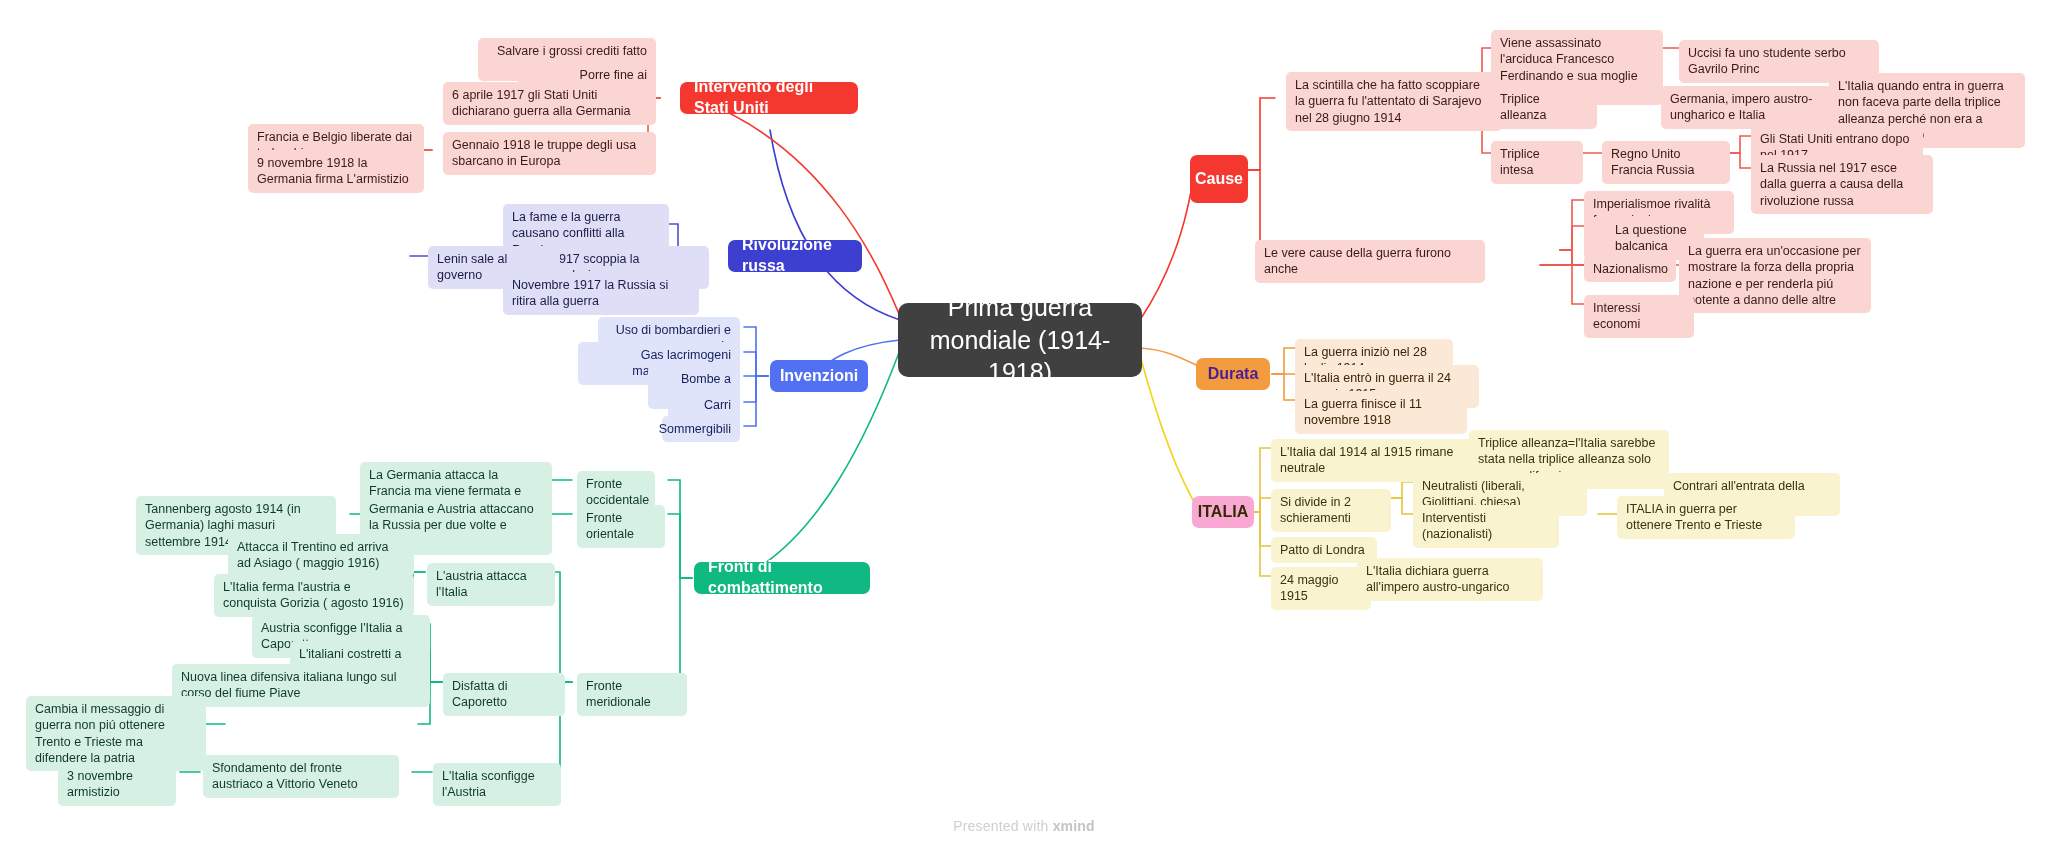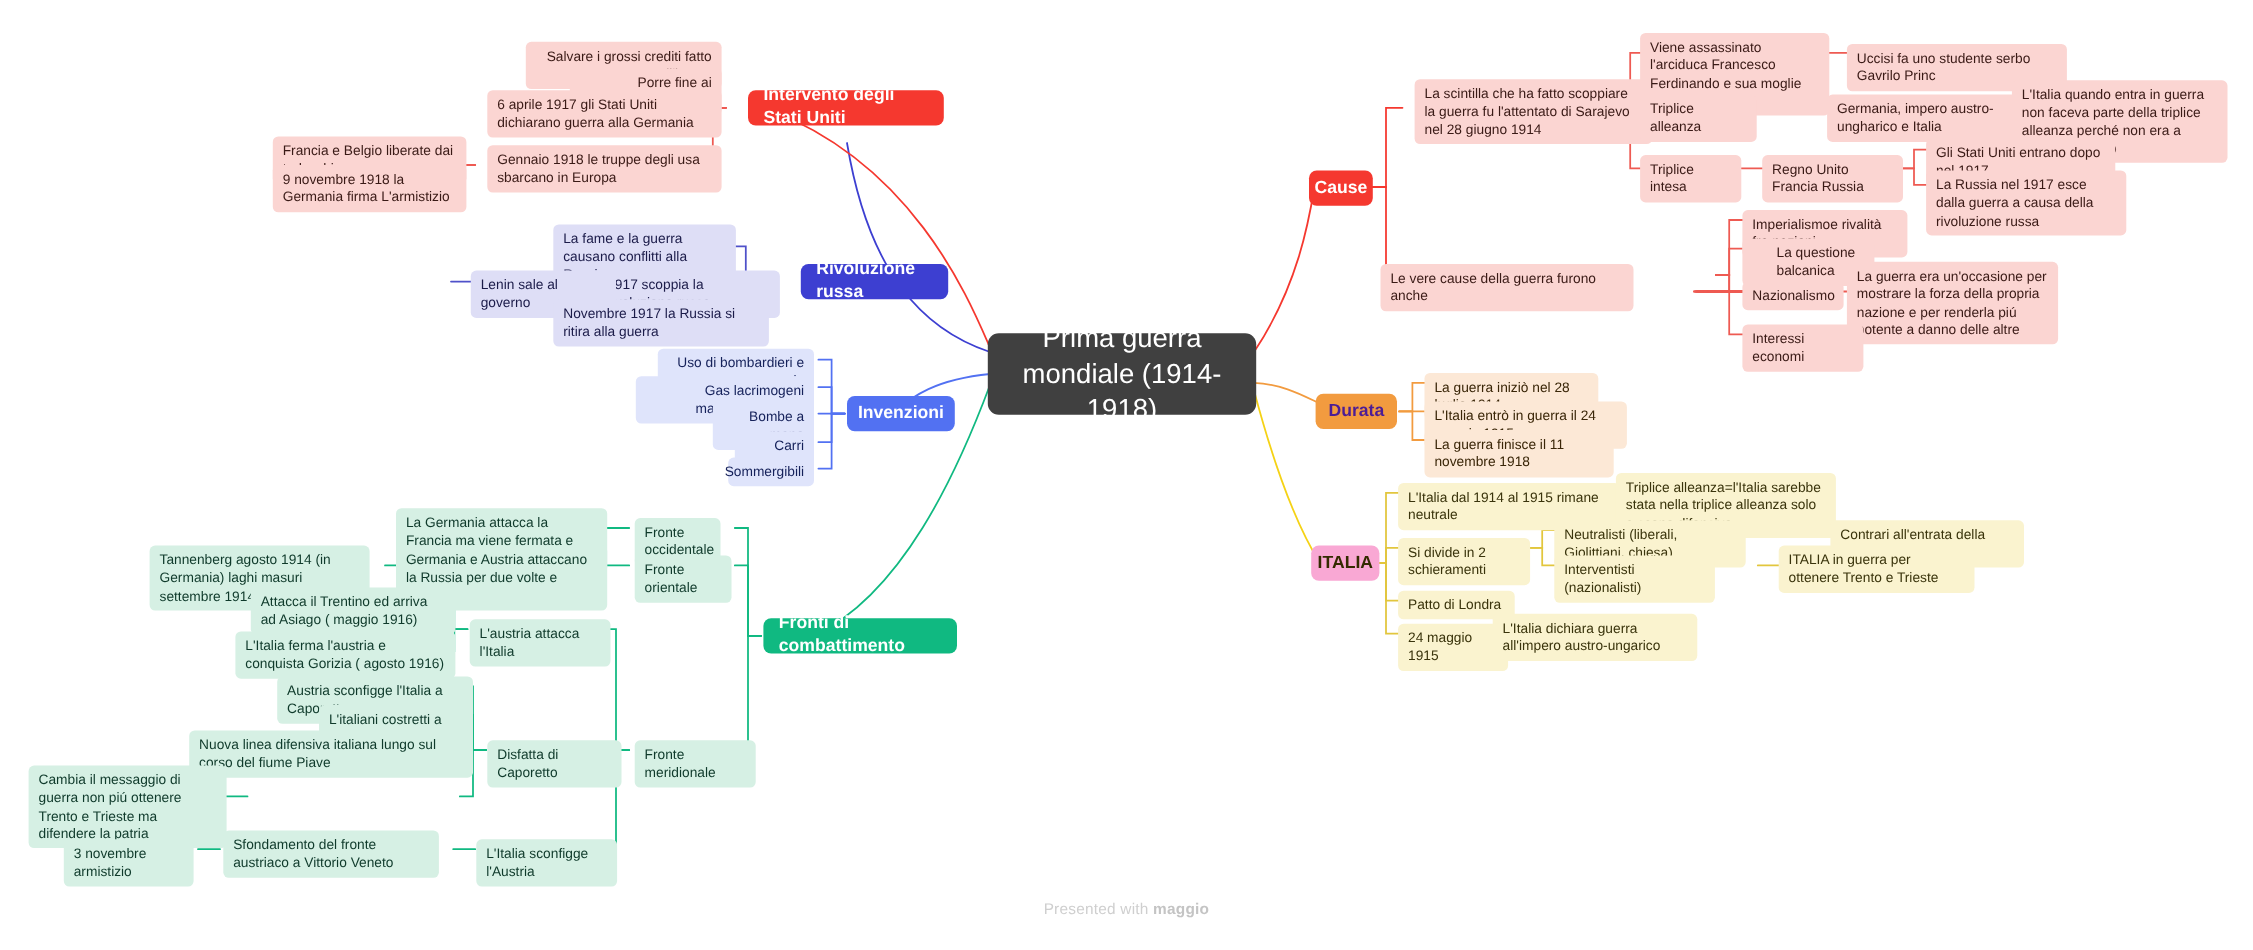--- a/index.html
+++ b/index.html
@@ -234,21 +234,21 @@
       <path d="M225,724 H205" stroke="#10b981"></path>
 
       <path d="M432,772 H412" stroke="#10b981"></path>
       <path d="M200,772 H180" stroke="#10b981"></path>
     </g>
   </svg>
 
   <div class="node root" style="left:898px; top:303px; width:244px; height:74px;">Prima guerra
 mondiale (1914-1918)</div>
 
-  <div class="node l1 red" style="left:1190px; top:155px; width:58px; height:32px;">Cause</div>
+  <div class="node l1 red" style="left:1190px; top:155px; width:58px; height:48px;">Cause</div>
 
   <div class="node sub t-red ta-left" style="left:1255px; top:72px; width:216px;margin-left:31px;">La scintilla che ha fatto scoppiare la guerra fu l'attentato di Sarajevo nel 28 giugno 1914</div>
 
   <div class="node sub t-red ta-left" style="left:1491px; top:30px; width:172px;">Viene assassinato l'arciduca Francesco Ferdinando e sua moglie Sofia</div>
   <div class="node sub t-red ta-left" style="left:1679px; top:40px; width:200px;">Uccisi fa uno studente serbo Gavrilo Princ</div>
 
   <div class="node sub t-red ta-left" style="left:1491px; top:86px; width:106px;">Triplice alleanza</div>
   <div class="node sub t-red ta-left" style="left:1661px; top:86px; width:188px;">Germania, impero austro-ungharico e Italia</div>
   <div class="node sub t-red ta-left" style="left:1829px; top:73px; width:196px;">L'Italia quando entra in guerra non faceva parte della triplice alleanza perché non era a scopo difensivo</div>
 
@@ -328,16 +328,16 @@
   <div class="node sub t-green ta-left" style="left:252px; top:615px; width:178px;">Austria sconfigge l'Italia a Caporetto</div>
   <div class="node sub t-green ta-left" style="left:290px; top:641px; width:140px;">L'italiani costretti a ritirarsi</div>
   <div class="node sub t-green ta-left" style="left:172px; top:664px; width:258px;">Nuova linea difensiva italiana lungo sul corso del fiume Piave</div>
   <div class="node sub t-green ta-left" style="left:26px; top:696px; width:180px;">Cambia il messaggio di guerra non piú ottenere Trento e Trieste ma difendere la patria</div>
 
   <div class="node sub t-green ta-left" style="left:433px; top:763px; width:128px;">L'Italia sconfigge l'Austria</div>
   <div class="node sub t-green ta-left" style="left:203px; top:755px; width:196px;">Sfondamento del fronte austriaco a Vittorio Veneto</div>
   <div class="node sub t-green ta-left" style="left:58px; top:763px; width:118px;">3 novembre armistizio</div>
 
   <div class="footer">
-    <span>Presented with </span><b>maggio</b>
+    <span>Presented with </span><b>xmind</b>
   </div>
 
 </div>
 
 </body></html>

